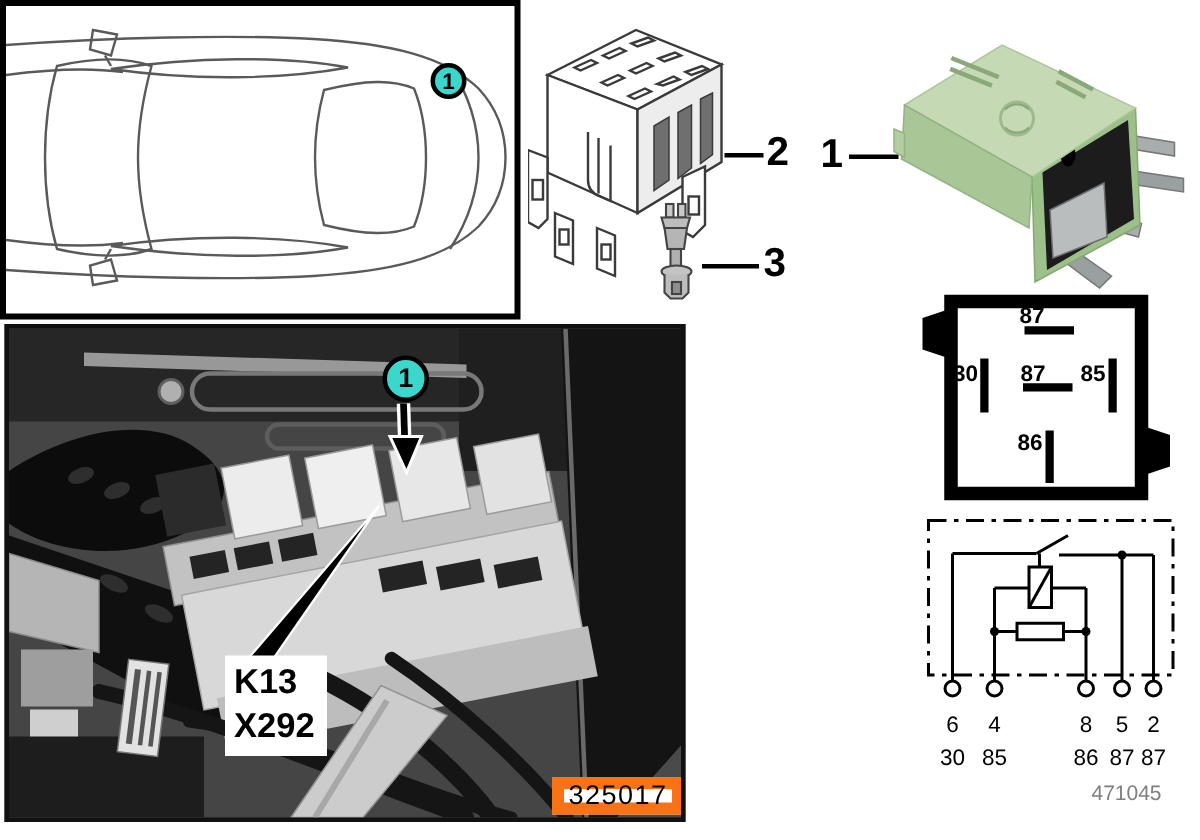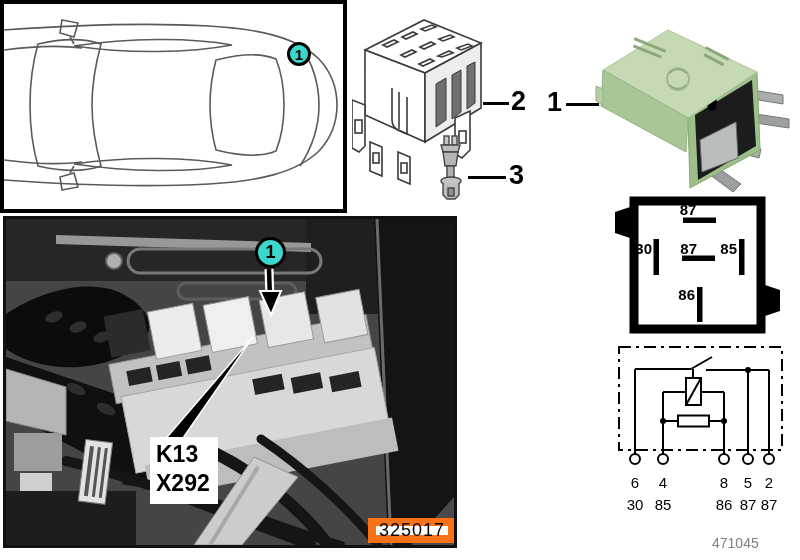--- a/index.html
+++ b/index.html
@@ -15,21 +15,21 @@
   #car-callout{left:283px;top:38px;width:24px;height:24px;font-size:15px;}
   #photo-callout{left:249px;top:18px;width:31px;height:31px;font-size:18px;z-index:5;}
   
   .item-label{font-size:27px;font-weight:bold;color:#000;line-height:1;}
   .leader{height:3px;background:#000;}
   
   #component-label-box{left:144px;top:218px;width:68px;background:#fff;color:#000;
       padding:3px 6px 5px 6px;font-weight:bold;font-size:23px;line-height:1.28;z-index:4;box-sizing:border-box;}
   #photo-number-box{left:362px;top:299px;width:88px;height:25px;background:#fff;border:8px solid #f97316;
       color:#000;font-size:18px;display:flex;align-items:center;justify-content:center;z-index:4;box-sizing:border-box;letter-spacing:1px;}
-  #part-number-footer{left:712px;top:535px;width:78px;text-align:left;font-size:14px;color:#7f7f7f;}
+  #part-number-footer{left:712px;top:520px;width:78px;text-align:center;font-size:14px;color:#7f7f7f;}
   svg{display:block;}
   .lineart{stroke:#3a3a3a;stroke-width:1.6;fill:#fff;}
   .lineart-none{stroke:#3a3a3a;stroke-width:1.6;fill:none;}
 </style>
 </head>
 <body>
 
 <div id="stage">
 
   <div id="car-panel" class="abs">

